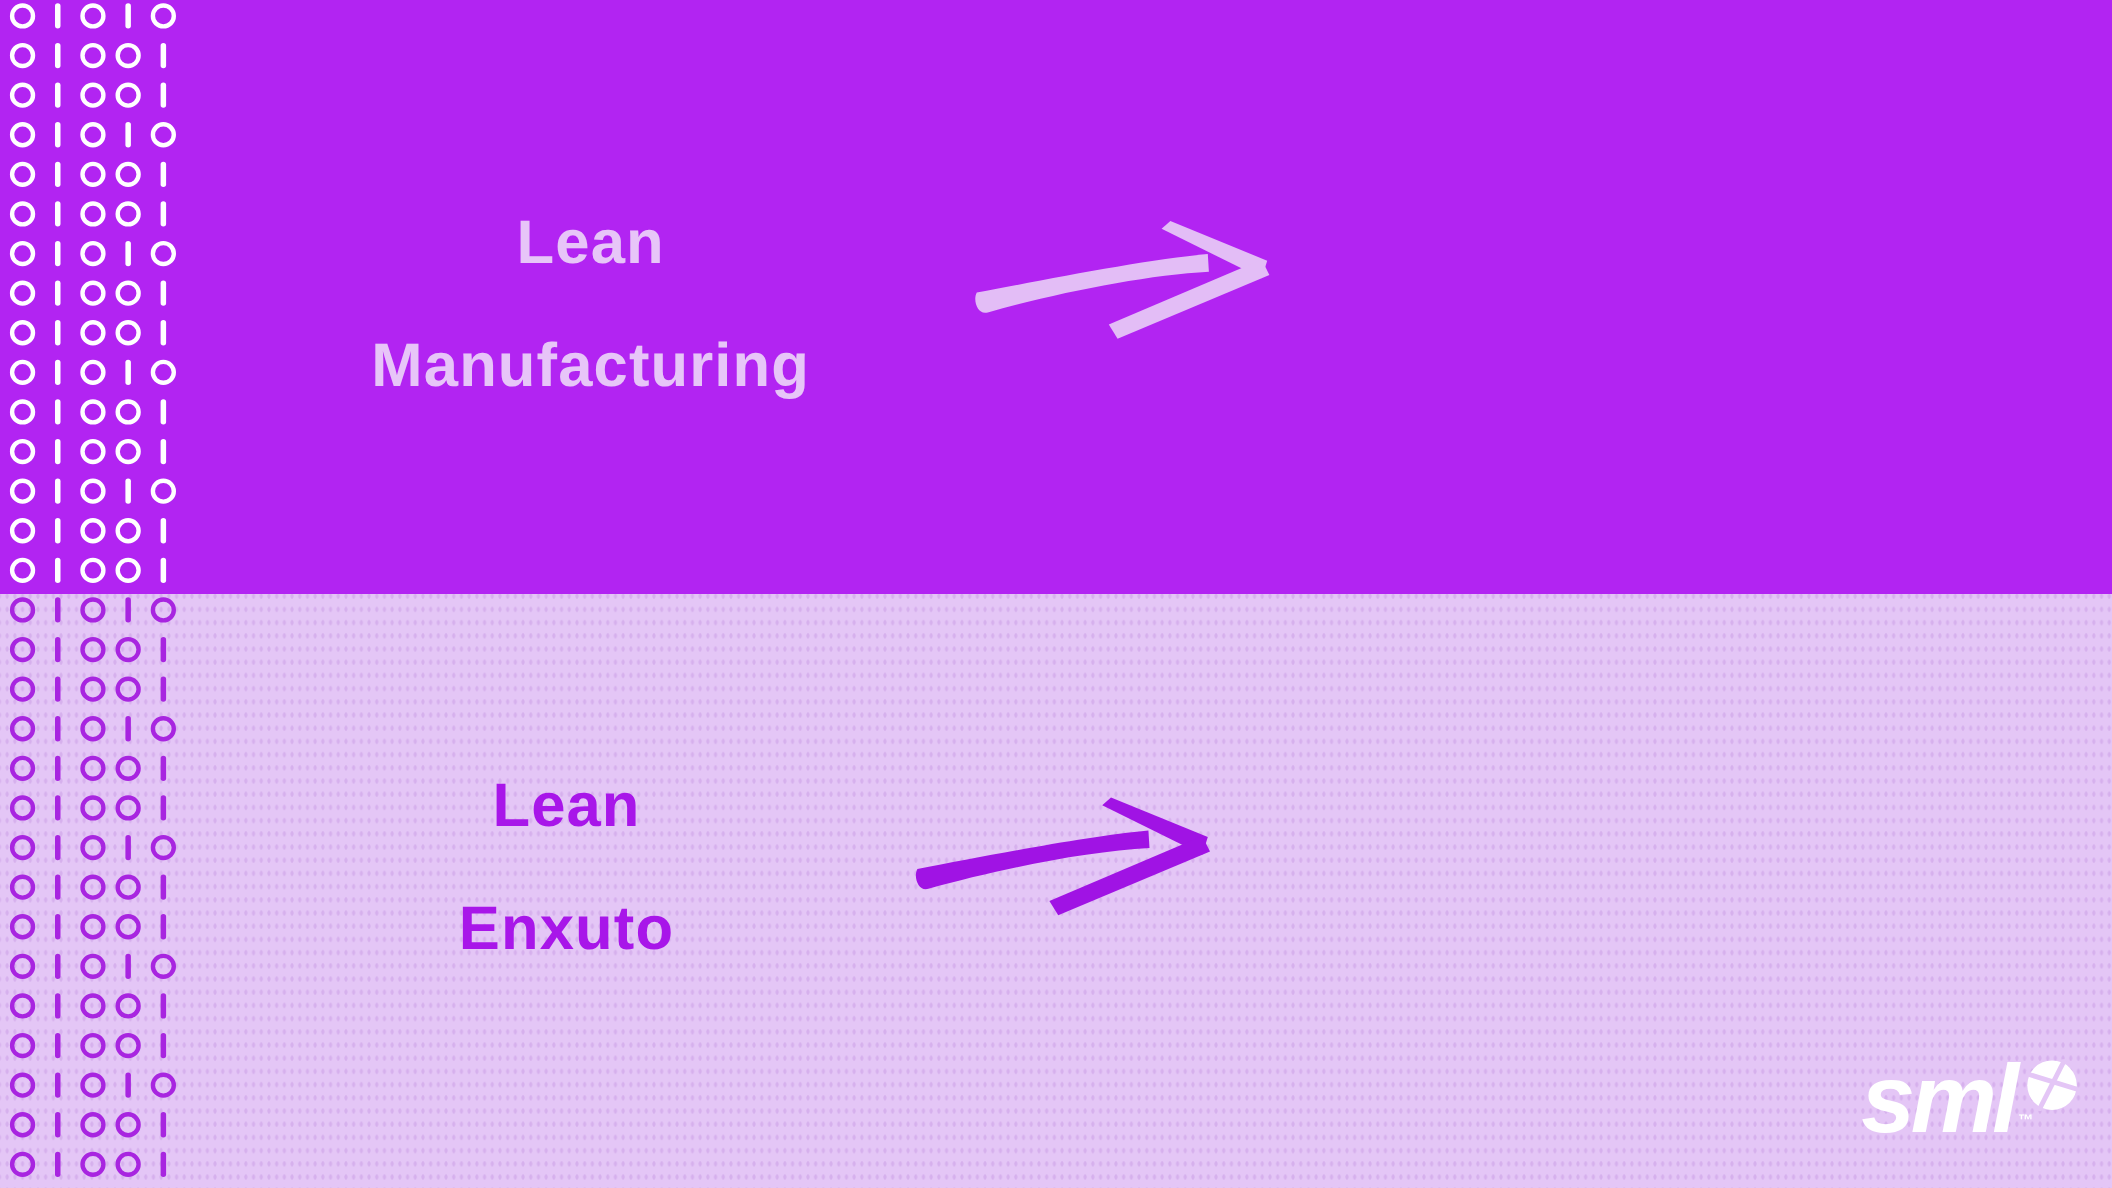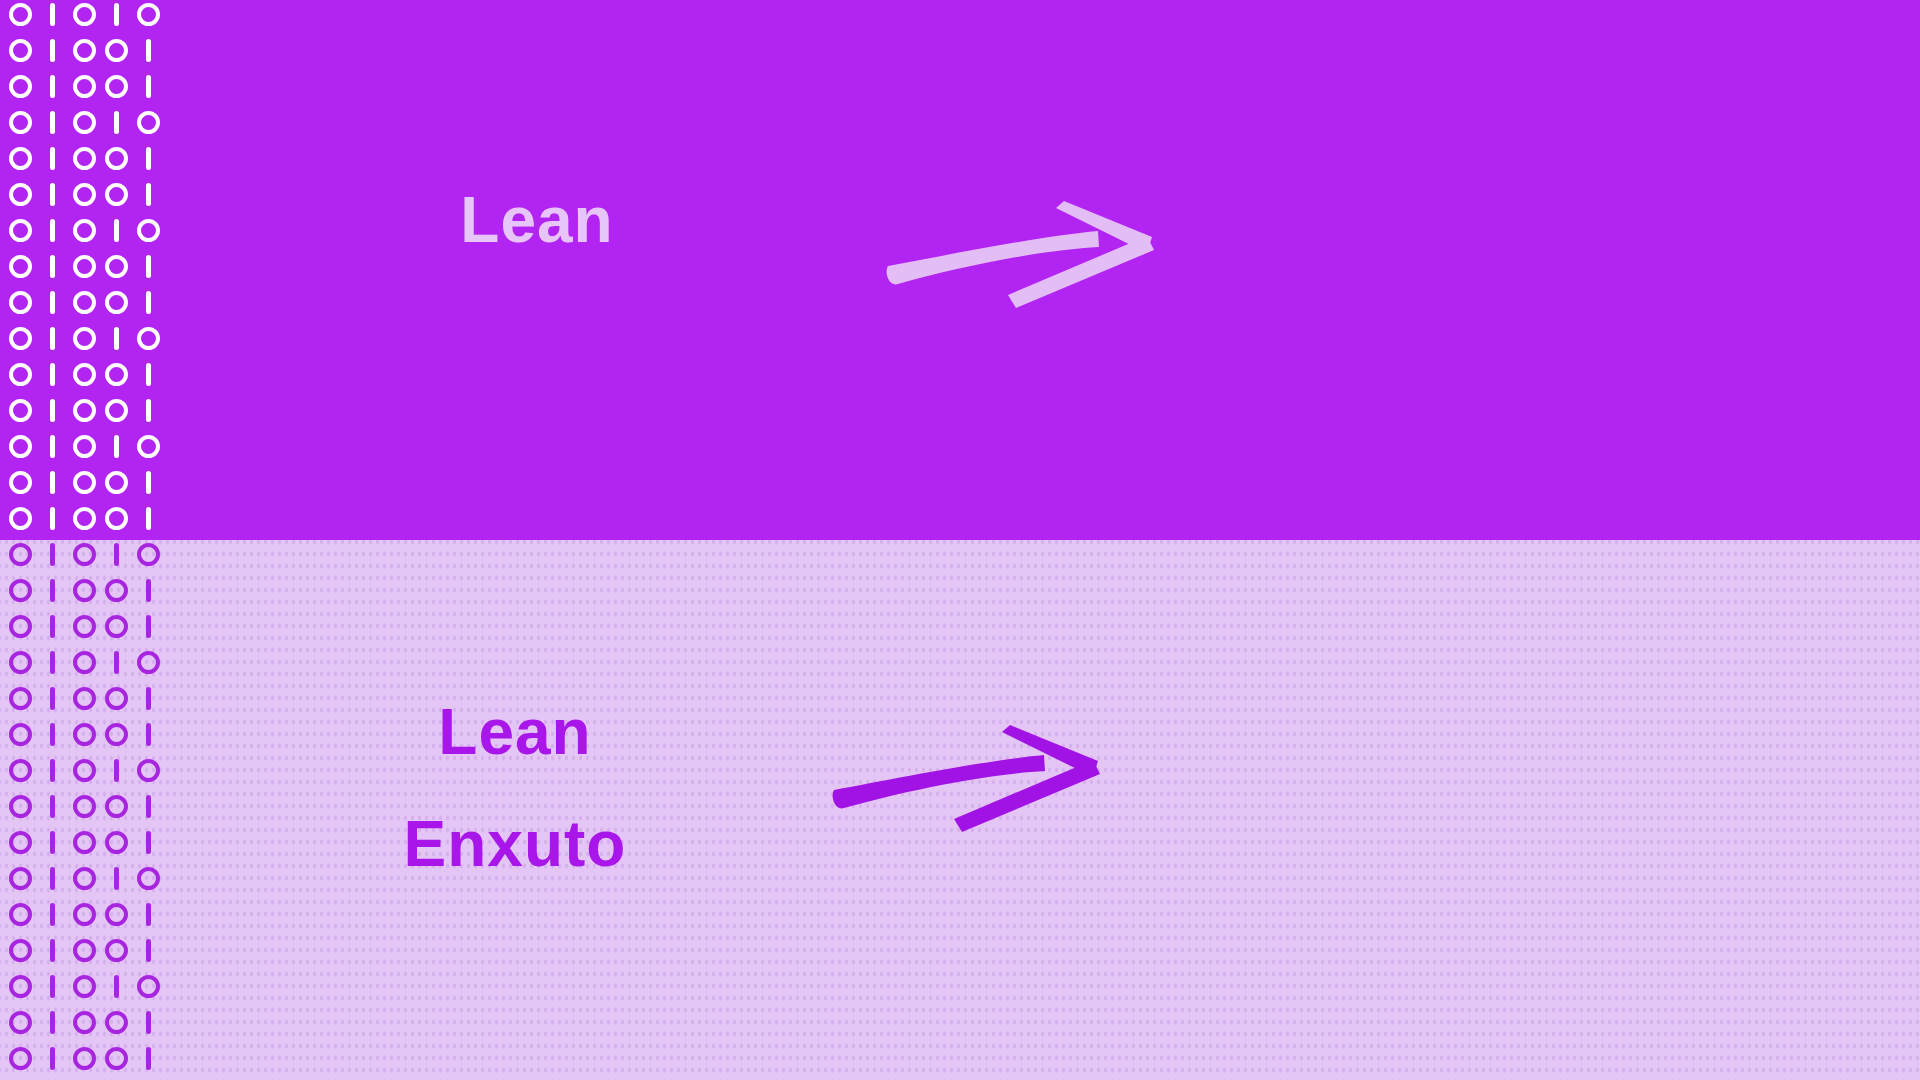--- a/index.html
+++ b/index.html
@@ -16,21 +16,21 @@
     top:540px;
     background-color:var(--bottom-background);
     background-image:radial-gradient(var(--bottom-dot) 1.1px, transparent 1.7px);
     background-size:7px 12px;
     background-position:3px 8px;
   }
   .textblock{
     position:absolute;
     width:660px;
     text-align:center;
-    font-size:64px;
+    font-size:56px;
     line-height:112px;
     letter-spacing:1px;
     white-space:nowrap;
   }
   .textblock .line{height:112px;}
   .top .textblock{color:var(--top-text);}
   .bottom .textblock{color:var(--bottom-text);}
   .tb-top-left{left:207px;top:164px;}
   .tb-top-right{left:1150px;top:163px;}
   .tb-bottom-left{left:185px;top:136px;}   
@@ -60,20 +60,21 @@
   .logo-circle{position:absolute;left:150px;top:6px;}
 </style>
 </head>
 <body>
 
 <div class="canvas" style="--top-background: #B224F2; --bottom-background: #E4C6F6; --bottom-dot: #D6B0ED; --top-text: #E7C5F8; --top-arrow: #E3BDF6; --bottom-text: #A816E9; --bottom-arrow: #A013E4; --binary-top: #FFFFFF; --binary-bottom: #A825E0; --logo: #FFFFFF;">
 
   <section class="half top">
     <div class="textblock tb-top-left">
       <div class="line">Lean</div>
+      <div class="line">Manufacturing</div>
     </div>
 
     <svg class="arrow arrow-top" viewBox="0 0 282 112" xmlns="http://www.w3.org/2000/svg">
       <path d="M6,68 C70,56 160,38 216,33 L217,49 C160,52 80,68 16,86 C7,89 2,75 6,68 Z"></path>
       <path d="M174,10 L182,3 L270,39 L265,55 Z"></path>
       <path d="M126,97 L134,110 L272,52 L265,38 Z"></path>
     </svg>
 
   </section>
 
@@ -597,14 +598,24 @@
         </span>
         <span class="binary-cell">
           <span class="glyph0"></span>
         </span>
         <span class="binary-cell">
           <span class="glyph1"></span>
         </span>
       </div>
     </div>
 
+  <div class="logo">
+    <span class="logo-text">sml</span><span class="logo-tm">™</span>
+    <svg class="logo-circle" width="47" height="47" viewBox="0 0 48 48" xmlns="http://www.w3.org/2000/svg">
+      <circle cx="24" cy="24" r="23" fill="#FFFFFF"></circle>
+      <g class="slit">
+        <rect x="-3" y="18.5" width="54" height="4.5" transform="rotate(17 24 24)" fill="#E4C6F6"></rect>
+        <rect x="21.5" y="-3" width="4.5" height="54" transform="rotate(27 24 24)" fill="#E4C6F6"></rect>
+      </g>
+    </svg>
+  </div>
 
 </div>
 
 </body></html>

